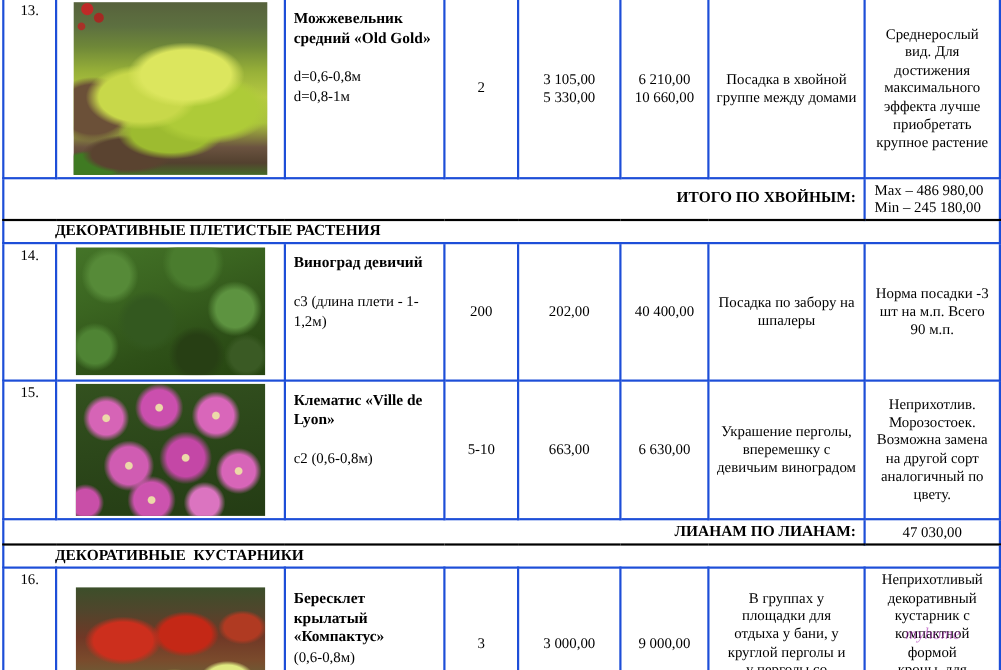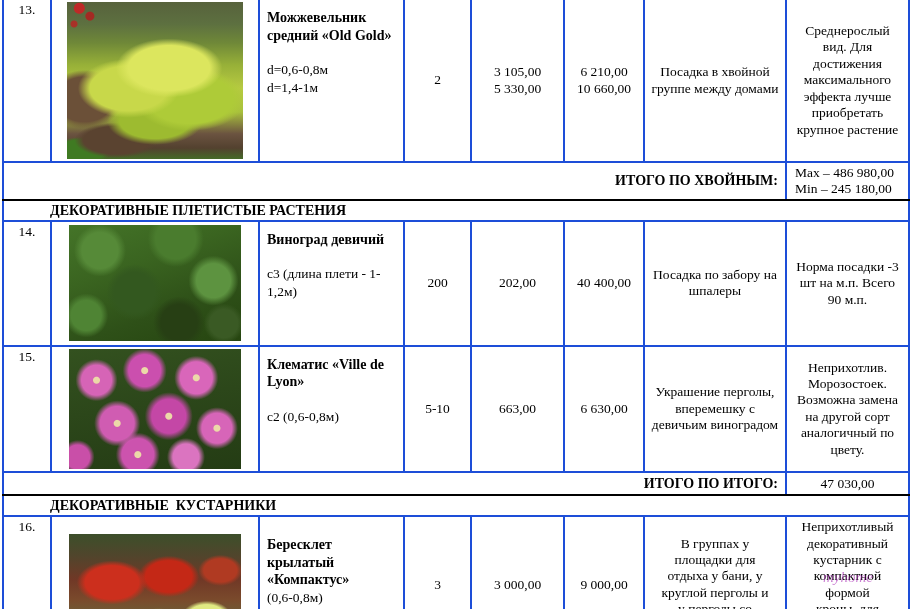--- a/index.html
+++ b/index.html
@@ -141,21 +141,21 @@
 
       <tr class="rh-r13 cut-top">
         <td class="num-cell">13.</td>
         <td class="photo-cell">
           <div class="photo photo-juniper"></div>
         </td>
         <td class="name-cell">
           <div class="plant-name">Можжевельник
 средний «Old Gold»</div>
           <div class="plant-spec">d=0,6-0,8м
-d=1,4-1м</div>
+d=0,8-1м</div>
         </td>
         <td class="center-cell">2</td>
         <td class="center-cell">3 105,00
 5 330,00</td>
         <td class="center-cell">6 210,00
 10 660,00</td>
         <td class="center-cell">Посадка в хвойной
 группе между домами</td>
         <td class="center-cell">Среднерослый
 вид. Для
@@ -216,21 +216,21 @@
 девичьим виноградом</td>
         <td class="center-cell">Неприхотлив.
 Морозостоек.
 Возможна замена
 на другой сорт
 аналогичный по
 цвету.</td>
       </tr>
 
       <tr class="rh-tot2 total-row">
-        <td colspan="7" class="total-label">ИТОГО ПО ИТОГО:</td>
+        <td colspan="7" class="total-label">ЛИАНАМ ПО ЛИАНАМ:</td>
         <td class="total-value single">47 030,00</td>
       </tr>
 
       <tr class="rh-sec2">
         <td colspan="8" class="section-cell">ДЕКОРАТИВНЫЕ  КУСТАРНИКИ</td>
       </tr>
 
       <tr class="rh-r16 r16">
         <td class="num-cell">16.</td>
         <td class="photo-cell">

